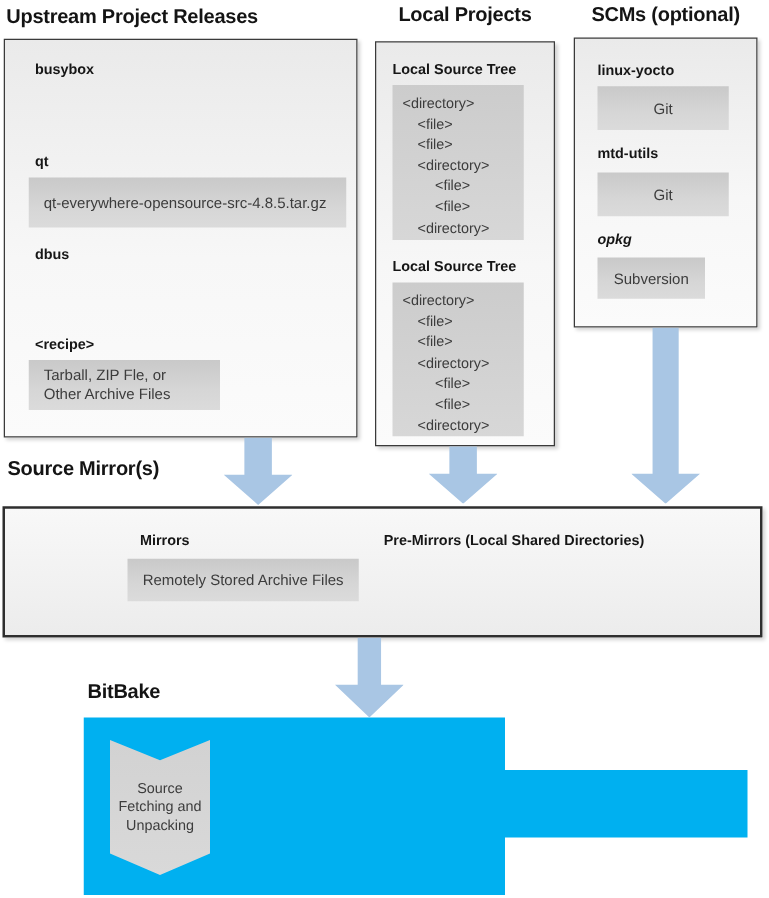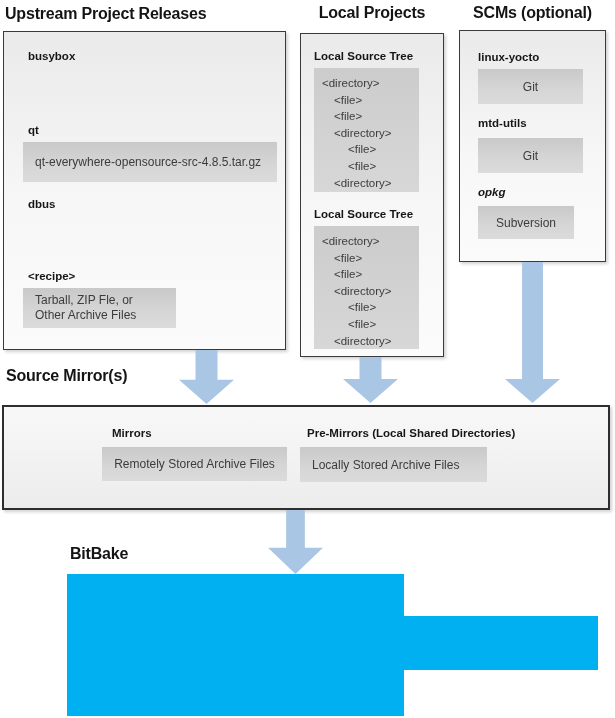--- a/index.html
+++ b/index.html
@@ -138,43 +138,47 @@
   </div>
 
   <div class="outer-box" style="left:459px;top:30px;width:147px;height:232px;">
     <div class="item-label" style="left:18px;top:20px;">linux-yocto</div>
     <div class="gray-box center" style="left:18px;top:38px;width:105px;height:35px;">Git</div>
 
     <div class="item-label" style="left:18px;top:86px;">mtd-utils</div>
     <div class="gray-box center" style="left:18px;top:107px;width:105px;height:35px;">Git</div>
 
     <div class="item-label" style="left:18px;top:155px;font-style:italic;">opkg</div>
-    <div class="gray-box center" style="left:18px;top:175px;width:96px;height:33px;">Subversion</div>
+    <div class="gray-box center" style="left:18px;top:175px;width:86px;height:33px;">Subversion</div>
   </div>
 
   <div class="down-arrow" style="left:179px;top:350px;width:55px;height:54px;background:none;">
     <div class="arrow-shape" style="clip-path:polygon(30% 0,70% 0,70% 55%,100% 55%,50% 100%,0 55%,30% 55%);"></div>
   </div>
   <div class="down-arrow" style="left:343px;top:357px;width:55px;height:46px;background:none;">
     <div class="arrow-shape" style="clip-path:polygon(30% 0,70% 0,70% 48%,100% 48%,50% 100%,0 48%,30% 48%);"></div>
   </div>
   <div class="down-arrow" style="left:505px;top:262px;width:55px;height:141px;background:none;">
     <div class="arrow-shape" style="clip-path:polygon(31% 0,69% 0,69% 83%,100% 83%,50% 100%,0 83%,31% 83%);"></div>
   </div>
 
   <div class="section-title" style="left:6px;top:367px;">Source Mirror(s)</div>
   <div class="mirror-box">
     <div class="item-label" style="left:108px;top:20px;">Mirrors</div>
     <div class="gray-box center" style="left:98px;top:40px;width:185px;height:34px;">Remotely Stored Archive Files</div>
 
     <div class="item-label" style="left:303px;top:20px;">Pre-Mirrors (Local Shared Directories)</div>
-    <div class="gray-box pad-left" style="left:296px;top:40px;width:187px;height:35px;">Locally Stored Archive Files</div>
   </div>
 
   <div class="down-arrow" style="left:268px;top:510px;width:55px;height:64px;background:none;">
     <div class="arrow-shape" style="clip-path:polygon(33% 0,67% 0,67% 59%,100% 59%,50% 100%,0 59%,33% 59%);"></div>
   </div>
 
   <div class="section-title" style="left:70px;top:545px;">BitBake</div>
   <div class="bitbake-rect"></div>
   <div class="bitbake-tab"></div>
+  <div class="chevron pre">
+    <span class="pre" style="display:block;">Source
+Fetching and
+Unpacking</span>
+  </div>
 
 </div>
 
 </body></html>

